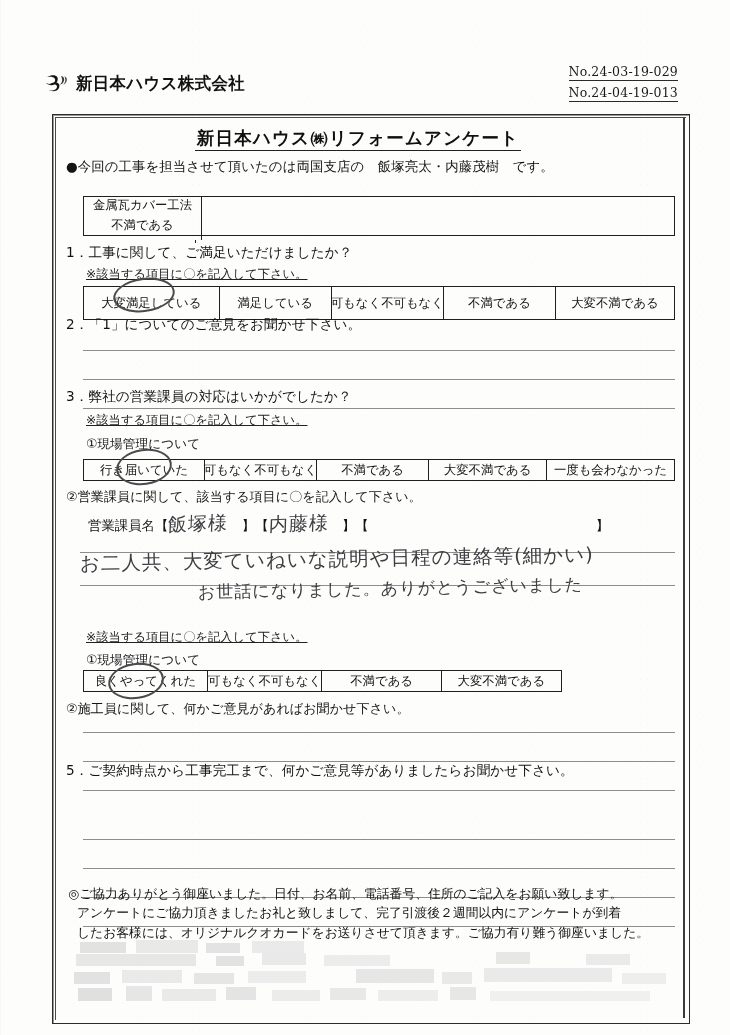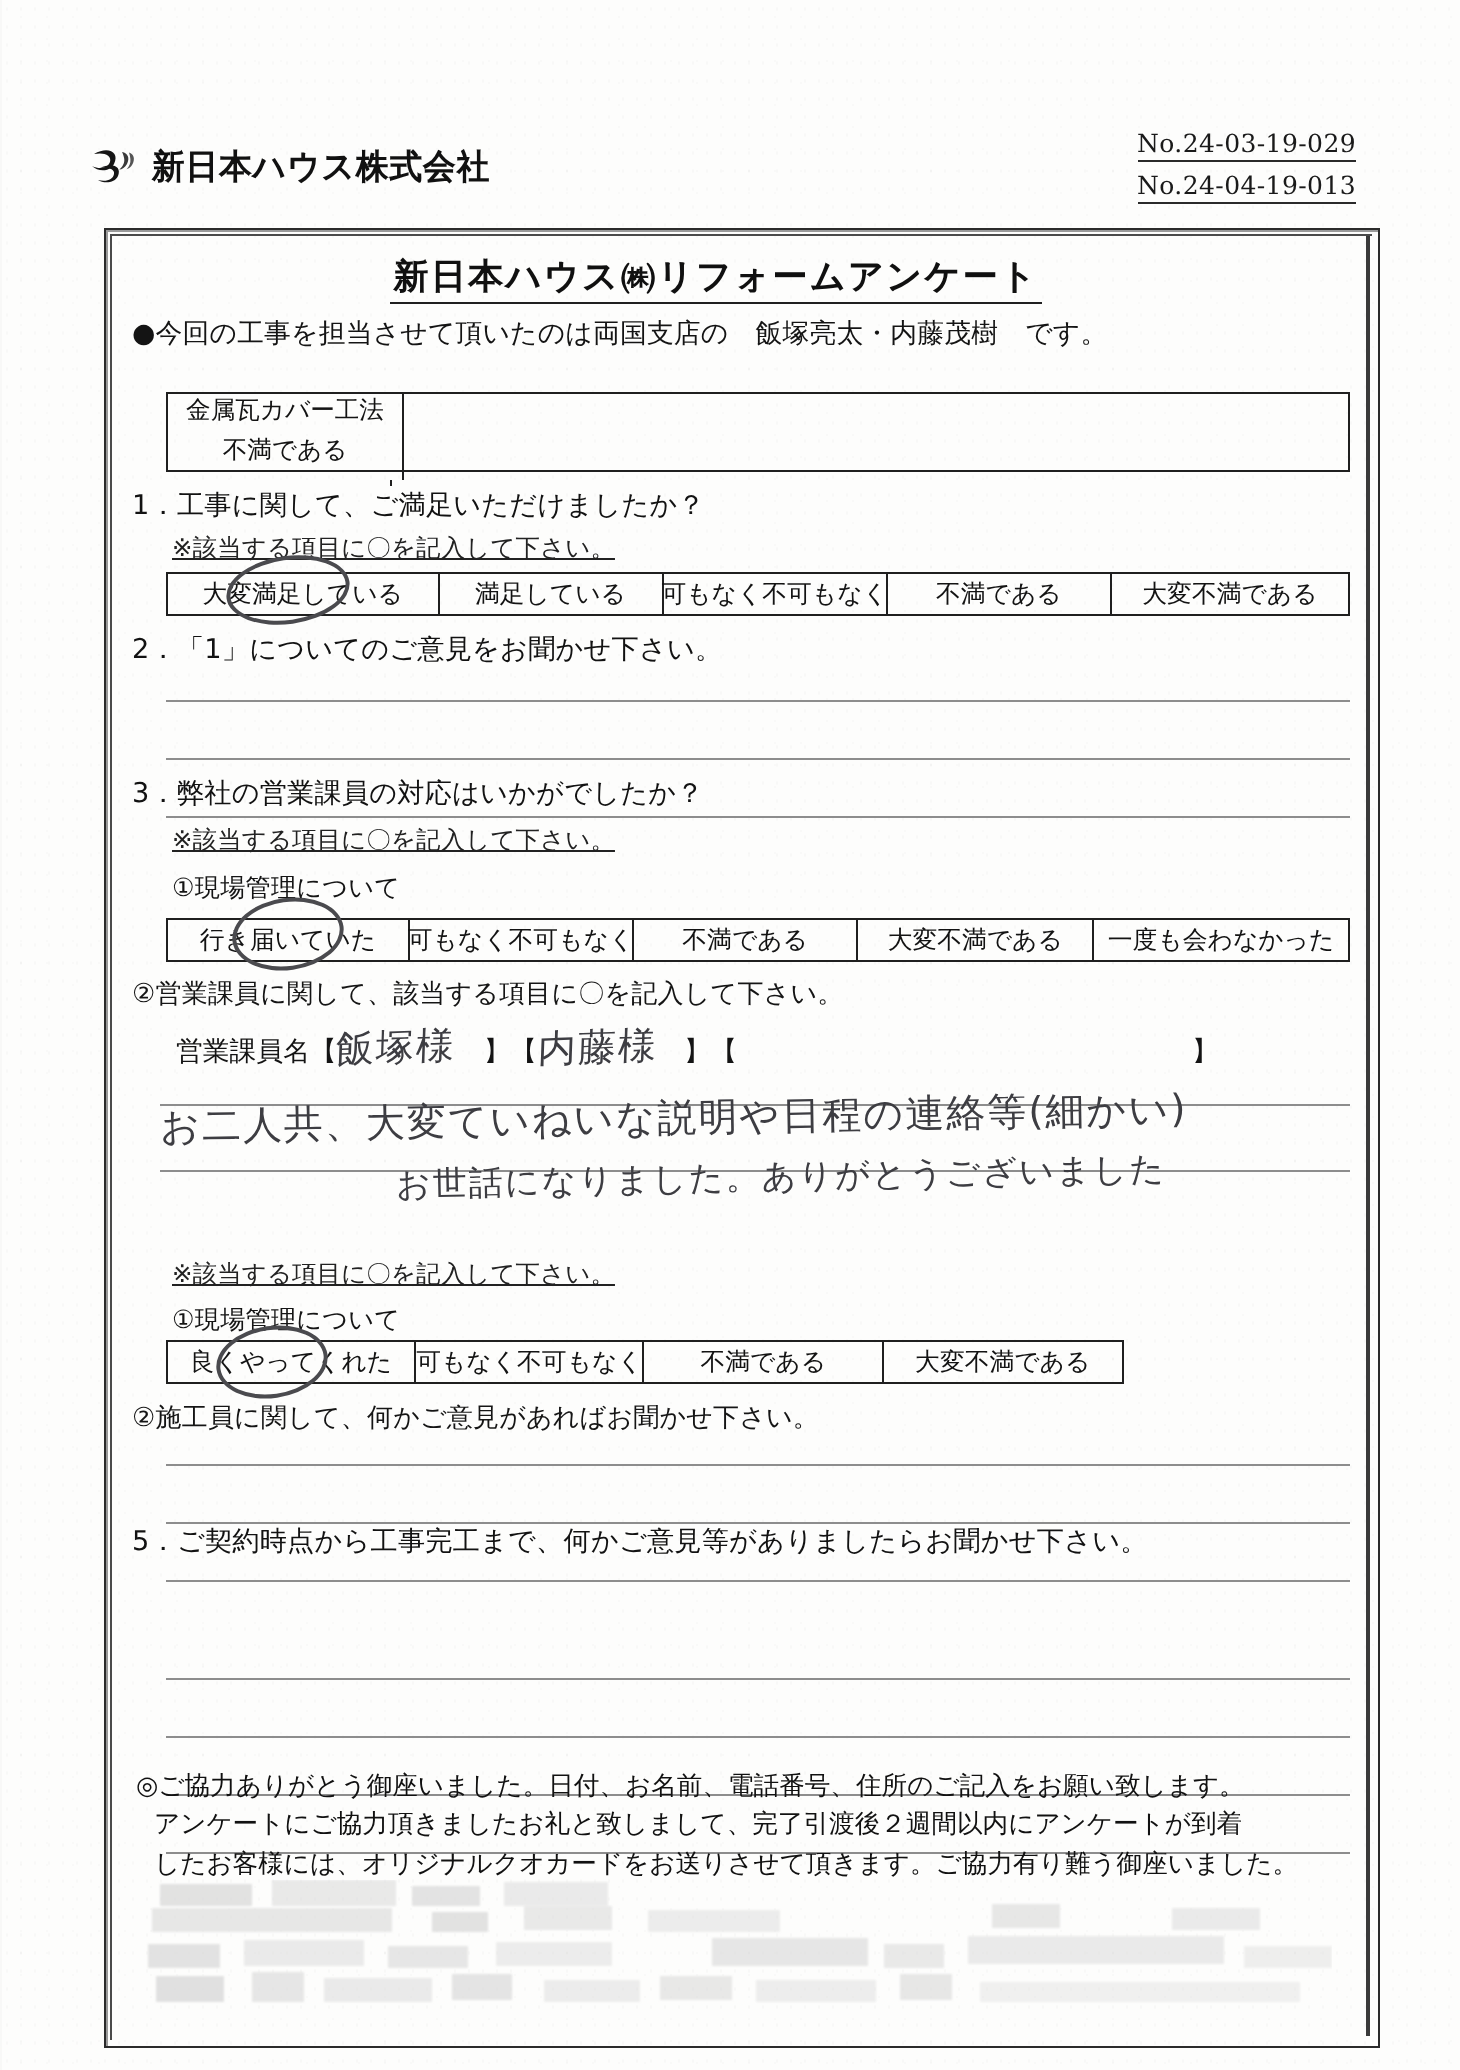--- a/index.html
+++ b/index.html
@@ -67,21 +67,21 @@
     display:flex;align-items:flex-end;justify-content:center;
     font-size:12.4px;color:#131313;white-space:nowrap;padding-bottom:2px;}
   .tbl .cell:last-child{border-right:none;}
   .tbl.opts .cell{align-items:center;padding-bottom:0;height:100%;}
 
   
   #worktype{left:25px;top:78px;width:592px;height:40px;flex-direction:column;}
   #worktype .cell{font-size:12.3px;padding-bottom:3px;}
 
   
-  #q1opts{left:25px;top:168px;width:592px;height:22px;}
+  #q1opts{left:25px;top:168px;width:592px;height:34px;}
   #q3opts{left:25px;top:341px;width:592px;height:22px;}
   #q4opts{left:25px;top:535px;width:479px;height:22px;}
 
   
   .rule{position:absolute;height:0;border-top:1px solid #8d8d8d;}
 
   
   .hw{position:absolute;color:#3a3a3c;font-family:"DejaVu Sans","Liberation Sans",sans-serif;
       letter-spacing:.5px;}
   .circle{position:absolute;border:2px solid #4a4a4e;border-radius:50%;

